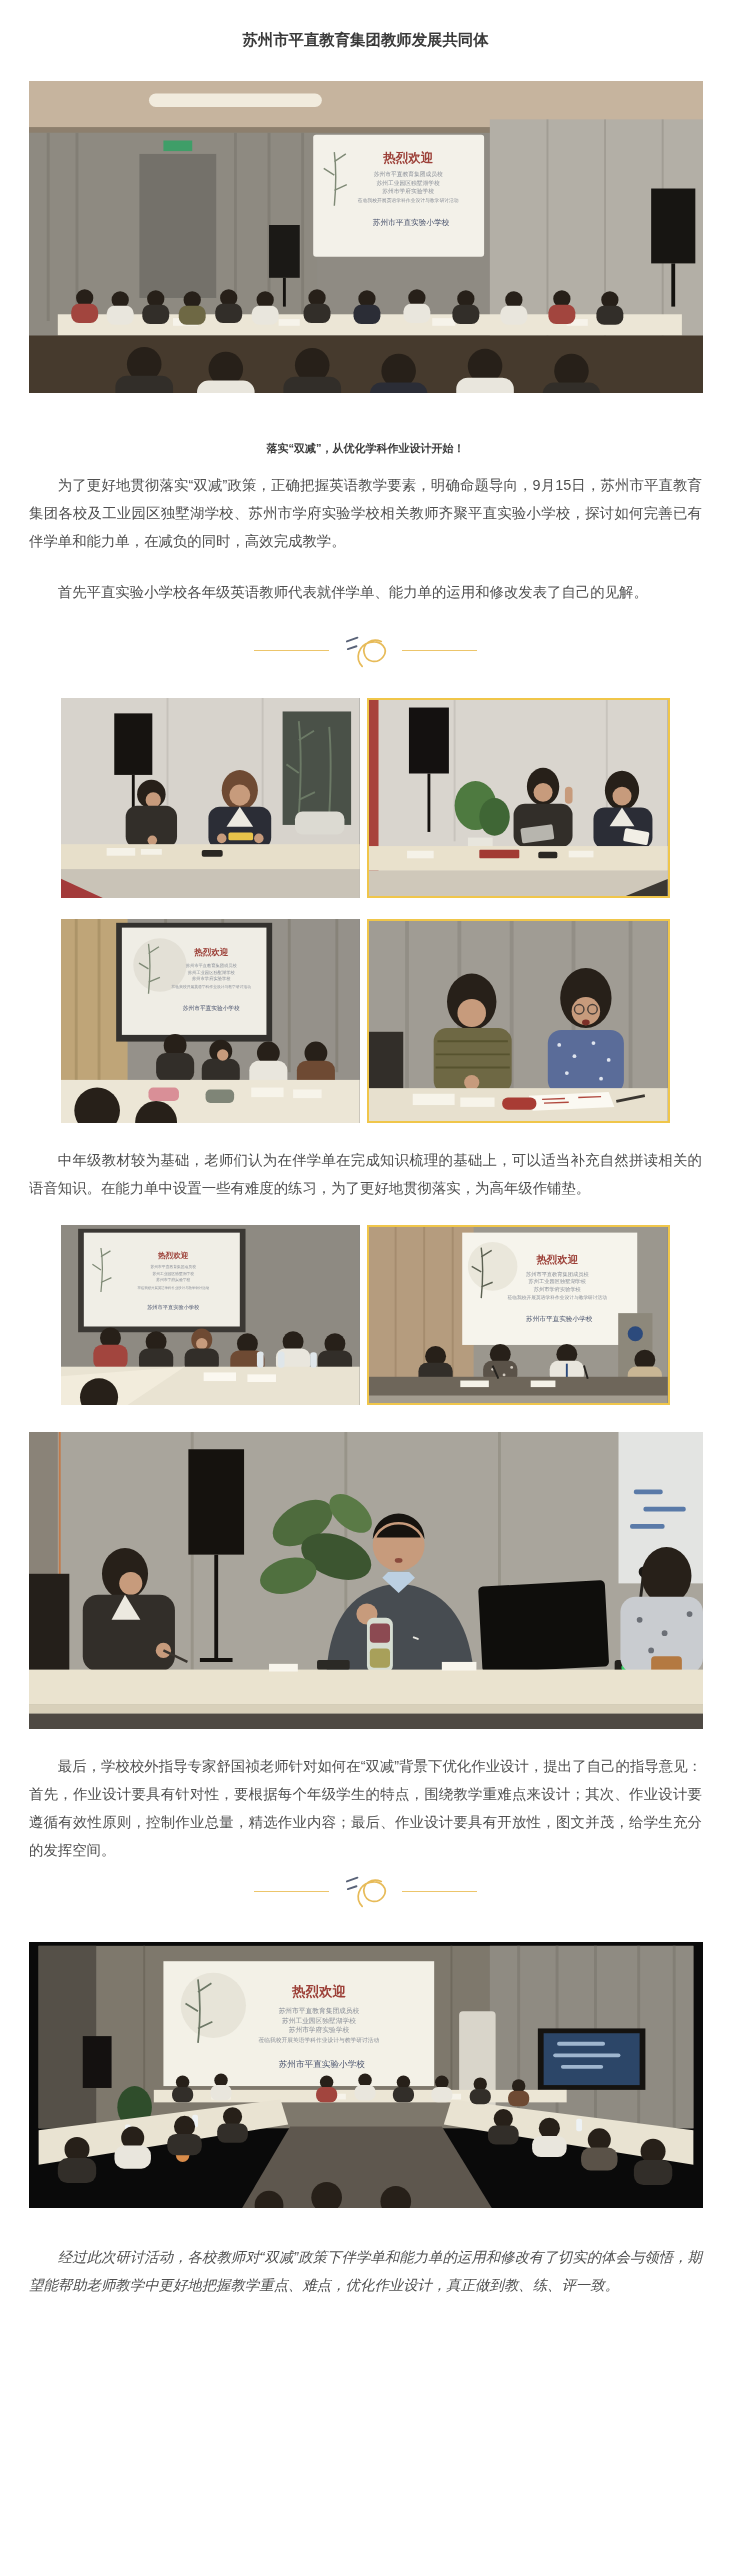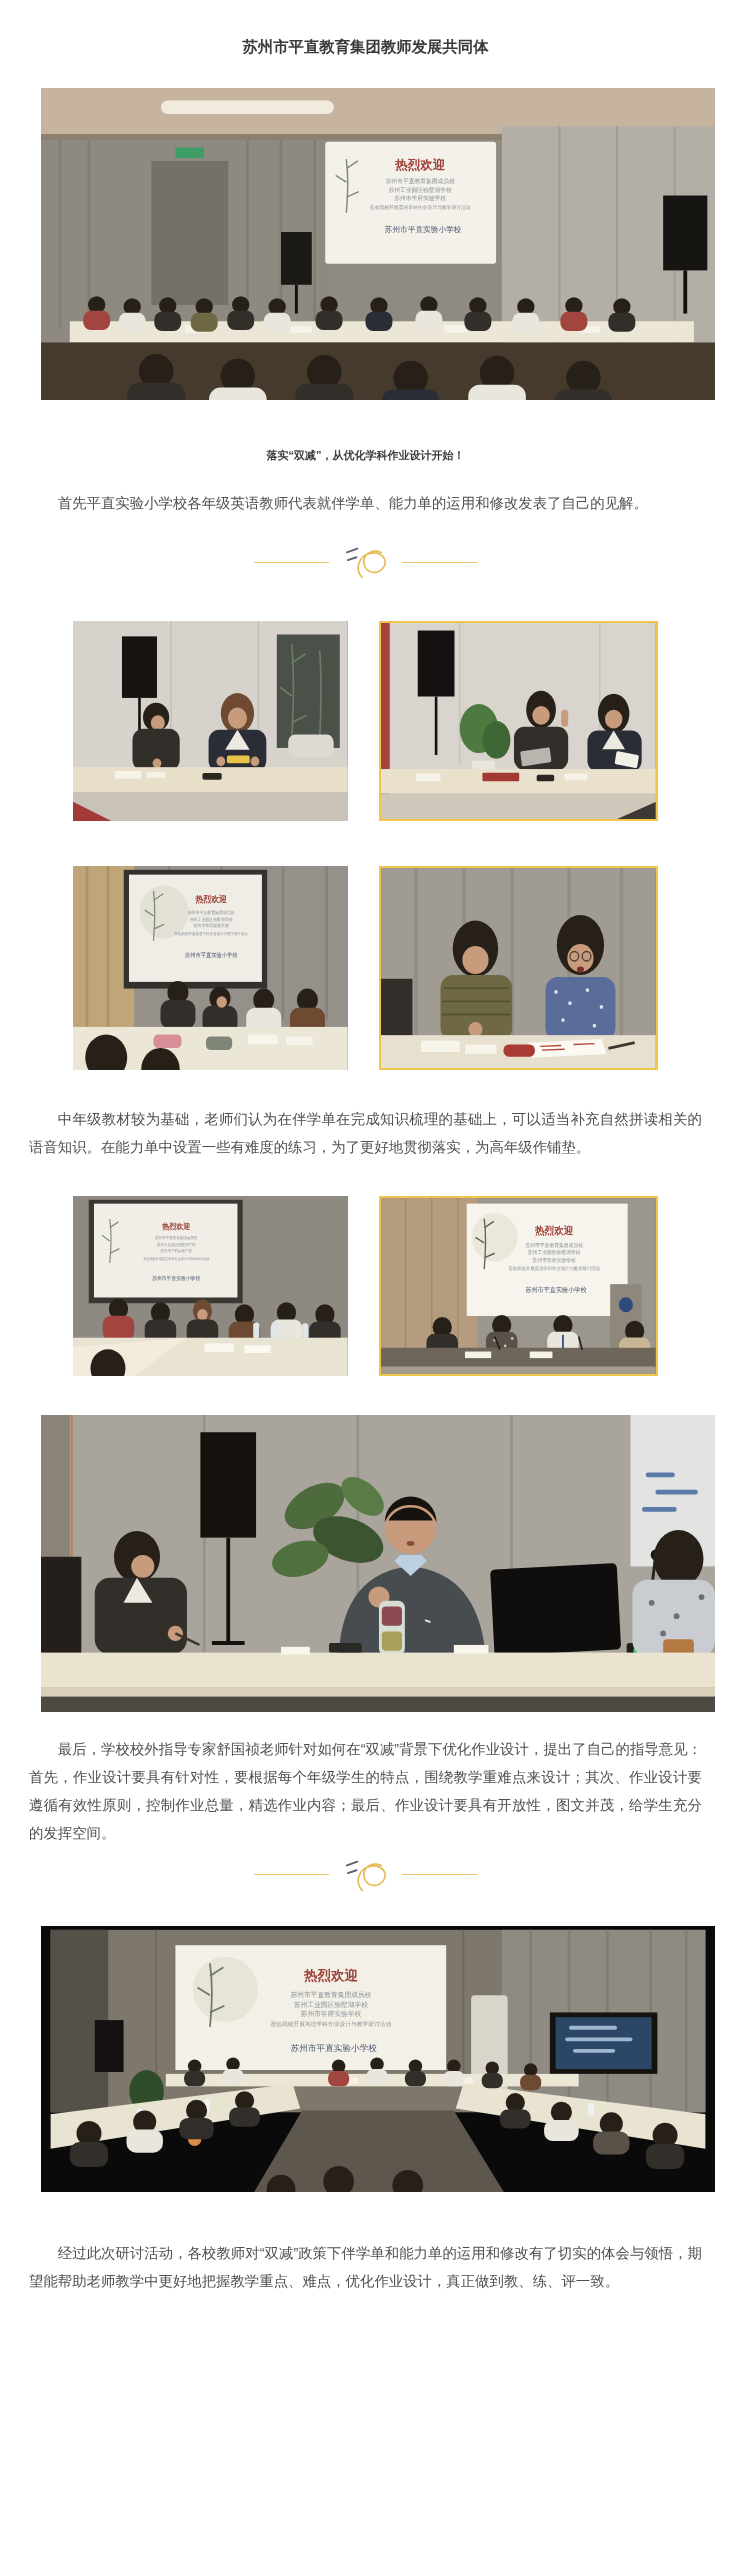--- a/index.html
+++ b/index.html
@@ -1,37 +1,37 @@
 <!DOCTYPE html>
 <html><head>
 <meta charset="utf-8">
 <style>
   html,body{margin:0;padding:0;background:#ffffff;}
   body{width:731px;font-family:"Liberation Sans","DejaVu Sans",sans-serif;color:#4f4f4f;}
   .wrap{padding:0 29px 23px;}
   .title{margin:0;text-align:center;font-size:15.4px;font-weight:700;color:#3a3a3a;line-height:25px;}
-  .title.first{padding-top:34px;}
-  figure{margin:12px;overflow:hidden;}
+  .title.first{padding-top:27px;}
+  figure{margin:0;overflow:hidden;}
   figure svg{display:block;width:100%;height:100%;}
   .photo-full{width:674px;background:#777;}
   .ph1{height:312px;margin-top:29px;}
   .ph5{height:297px;margin-top:27px;}
   .ph6{height:266px;margin-top:29px;background:#000;}
   .photo-row{display:flex;gap:7.7px;margin:0 32px;}
   .photo-row figure{flex:1;background:#888;}
   .row2{margin-top:25px;}  .row2 figure{height:200px;}
   .row3{margin-top:21px;}  .row3 figure{height:204px;}
   .row4{margin-top:23px;}  .row4 figure{height:180px;}
   .ybordered{border:2.9px solid #f0c64a;box-sizing:border-box;}
   .headline{margin:45px 0 0;text-align:center;font-size:11px;font-weight:700;color:#3c3c3c;line-height:21px;}
   p.body{font-size:14.4px;line-height:28px;color:#4f4f4f;text-align:justify;text-indent:2em;margin:23px 0 0;}
   p.body.p1{margin-top:11.5px;}
   p.body.p2{}
   p.body.p6{margin-top:23px;}
-  p.body.p7{margin-top:47px;}
+  p.body.p7{margin-top:35px;font-style:italic;}
   .divider{width:269px;height:44px;margin:23px auto 0;display:flex;align-items:center;justify-content:center;gap:9.6px;}
   .divider.second{margin-top:5.8px;}
   .d-line{flex:0 0 75px;height:0;border-top:1.9px solid #ecc56b;}
   .d-swirl{width:54px;height:42px;flex:0 0 54px;}
   
   svg .hr{fill:#272019}.sk{fill:#c79b7c}.tD{fill:#322e29}.tW{fill:#e9e6dd}.tN{fill:#2b2d36}
   svg .tR{fill:#a2453e}.tF{fill:#5a6c99}.tO{fill:#6e6844}.tBr{fill:#6e4a33}
   svg text{font-family:"Liberation Sans","DejaVu Sans",sans-serif;}
   svg .scrT{fill:#9c4038;font-weight:700;}
   svg .scrL{fill:#8a8f98;}
@@ -176,20 +176,21 @@
         <g transform="translate(565,302)">
             <circle r="18" class="hr"></circle>
             <rect x="-30" y="12" width="60" height="30" rx="12" class="tD"></rect>
           </g>
       </g>
     </svg>
   </figure>
 
   <h2 class="headline">落实“双减”，从优化学科作业设计开始！</h2>
 
+  <p class="body p1">为了更好地贯彻落实“双减”政策，正确把握英语教学要素，明确命题导向，9月15日，苏州市平直教育集团各校及工业园区独墅湖学校、苏州市学府实验学校相关教师齐聚平直实验小学校，探讨如何完善已有伴学单和能力单，在减负的同时，高效完成教学。</p>
   <p class="body p2">首先平直实验小学校各年级英语教师代表就伴学单、能力单的运用和修改发表了自己的见解。</p>
 
   <div class="divider">
     <span class="d-line"></span>
     <svg class="d-swirl" viewBox="0 0 56 44">
       <path d="M8 12 l11 -4 M9 20 l9 -3" stroke="#5a6378" stroke-width="2" fill="none" stroke-linecap="round"></path>
       <path d="M24 38 C16 30 20 16 32 13 C44 10 52 20 46 28 C40 36 28 34 26 24 C24 14 34 8 44 12" stroke="#e7bb59" stroke-width="1.8" fill="none" stroke-linecap="round"></path>
     </svg>
     <span class="d-line"></span>
   </div>

